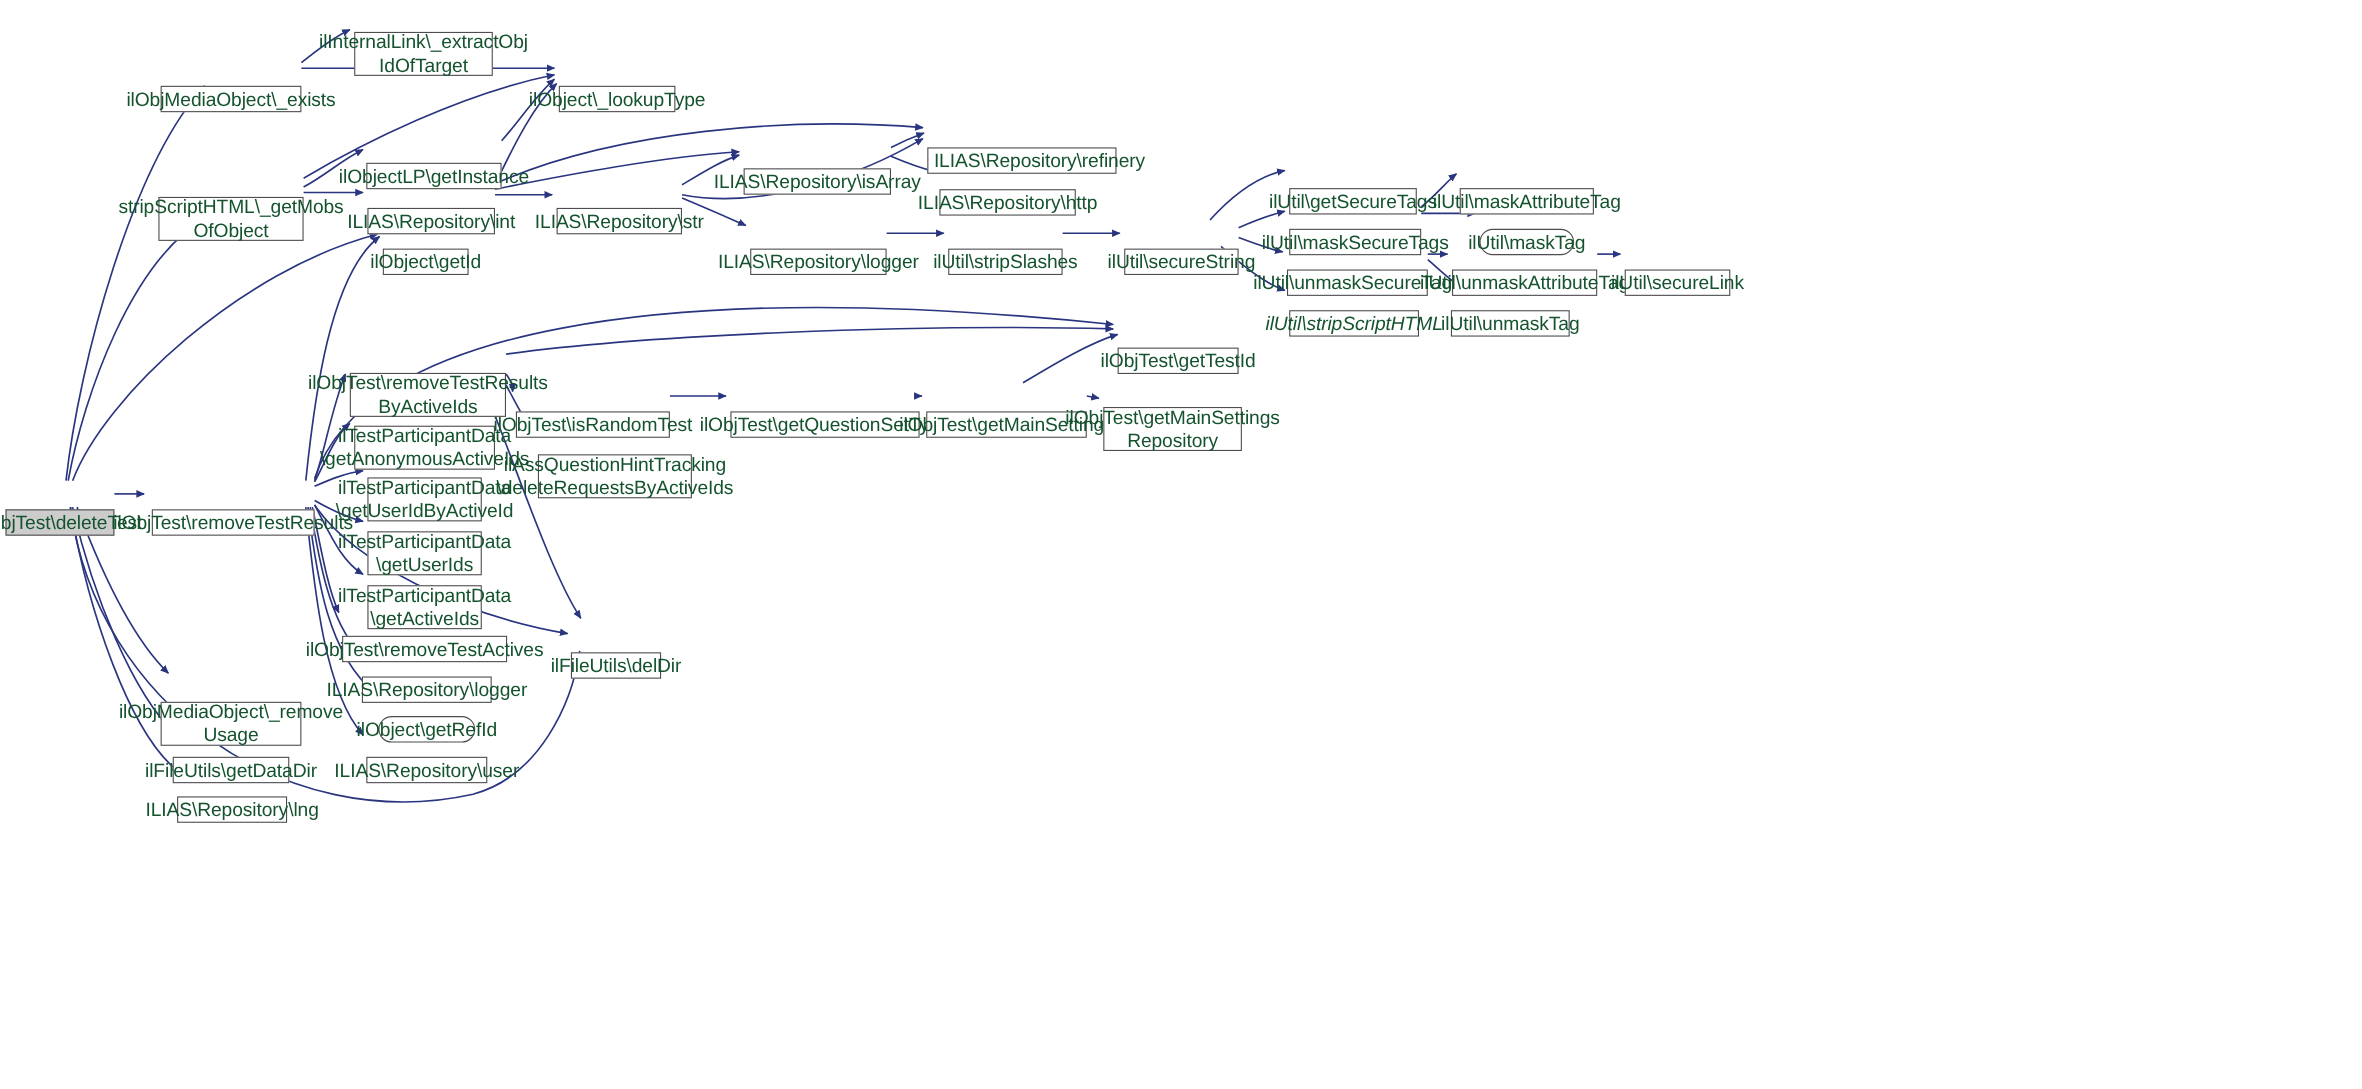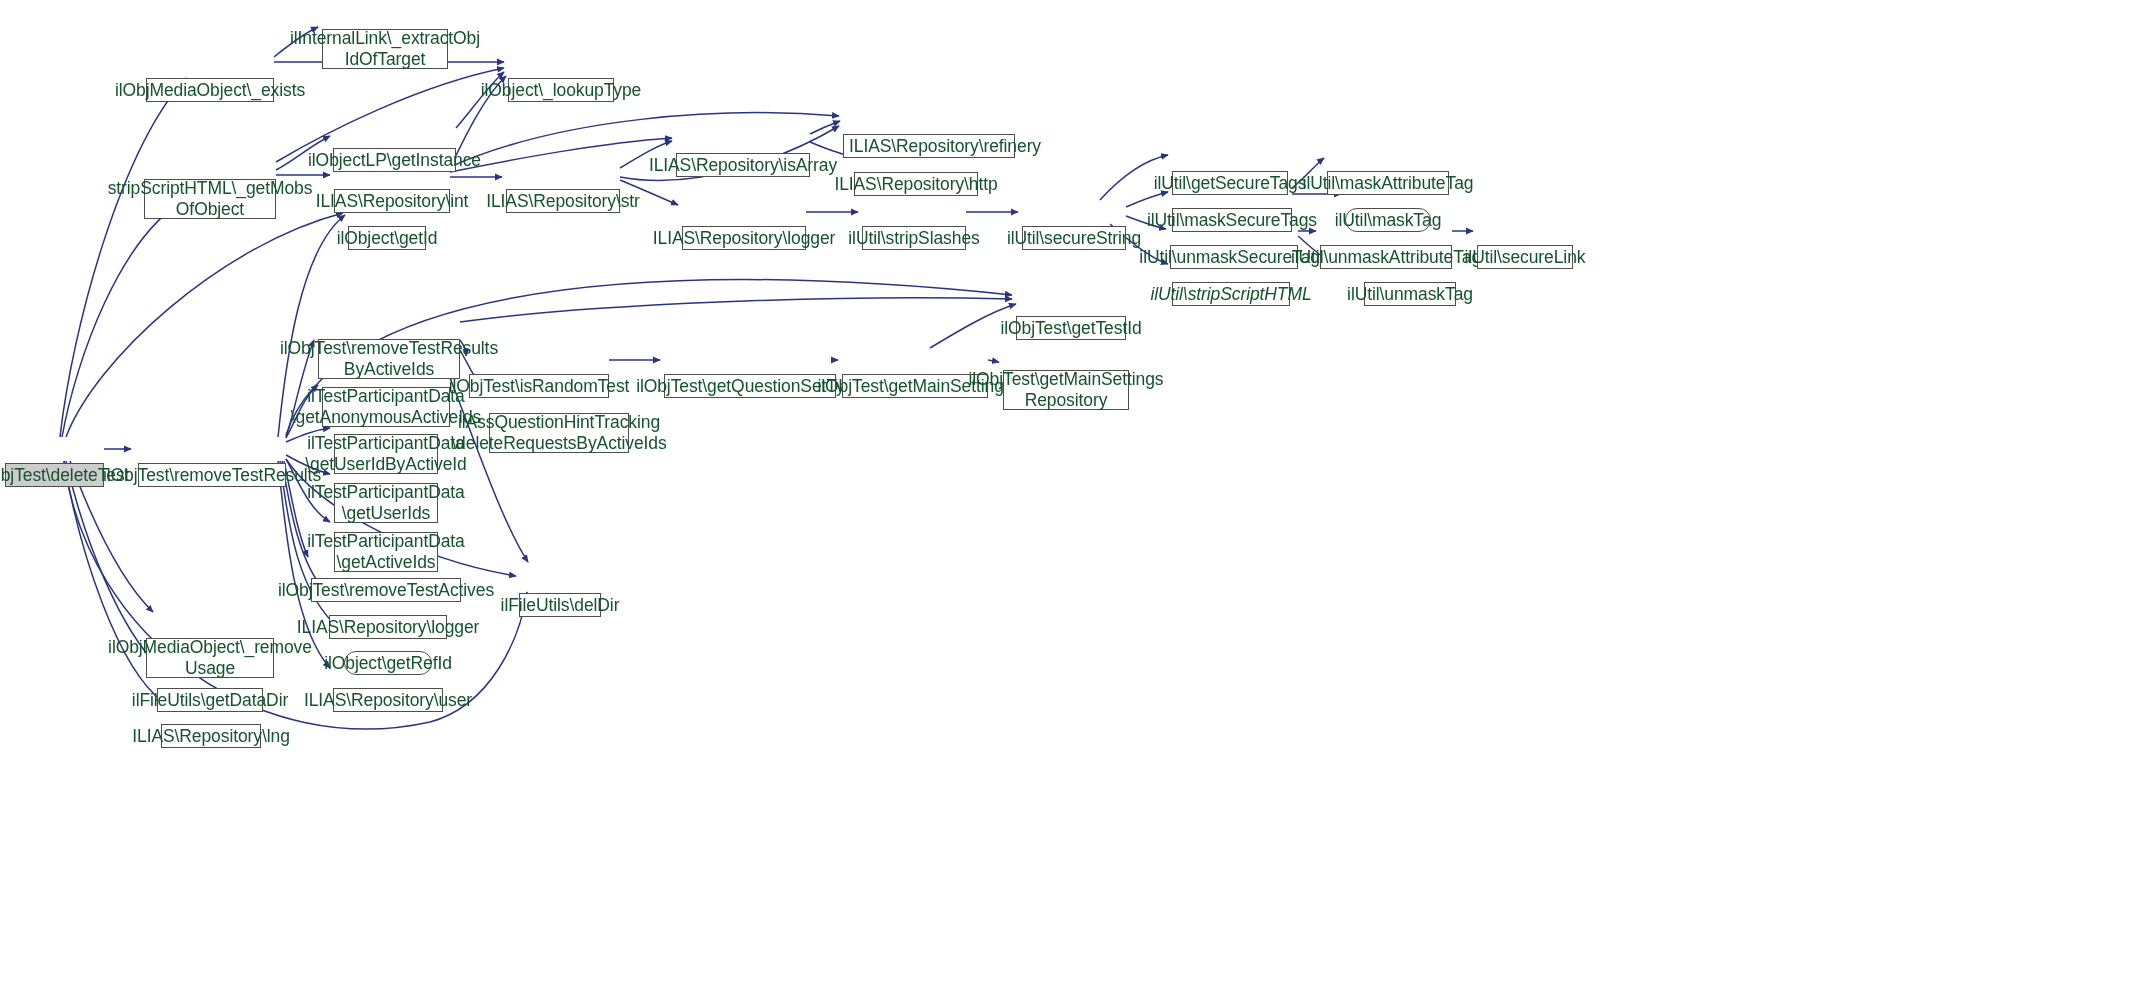--- a/index.html
+++ b/index.html
@@ -134,21 +134,21 @@
       <div class="node" style="left: 854px; top: 146px; width: 124px; height: 24px;">ILIAS\Repository\http</div>
       <div class="node" style="left: 862px; top: 200px; width: 104px; height: 24px;">ilUtil\stripSlashes</div>
       <div class="node" style="left: 1022px; top: 200px; width: 104px; height: 24px;">ilUtil\secureString</div>
       <div class="node" style="left: 1172px; top: 145px; width: 116px; height: 24px;">ilUtil\getSecureTags</div>
       <div class="node" style="left: 1172px; top: 182px; width: 120px; height: 24px;">ilUtil\maskSecureTags</div>
       <div class="node" style="left: 1170px; top: 219px; width: 128px; height: 24px;">ilUtil\unmaskSecureTags</div>
       <div class="node" style="left: 1172px; top: 256px; width: 118px; height: 24px; font-style: italic;">ilUtil\stripScriptHTML</div>
       <div class="node" style="left: 1327px; top: 145px; width: 122px; height: 24px;">ilUtil\maskAttributeTag</div>
       <div class="node" style="left: 1345px; top: 182px; width: 86px; height: 24px; border-radius: 12px;">ilUtil\maskTag</div>
       <div class="node" style="left: 1320px; top: 219px; width: 132px; height: 24px;">ilUtil\unmaskAttributeTag</div>
-      <div class="node" style="left: 1364px; top: 256px; width: 92px; height: 24px;">ilUtil\unmaskTag</div>
+      <div class="node" style="left: 1319px; top: 256px; width: 108px; height: 24px;">ilUtil\unmaskTag</div>
       <div class="node" style="left: 1477px; top: 219px; width: 96px; height: 24px;">ilUtil\secureLink</div>
       <div class="node" style="left: 1016px; top: 290px; width: 110px; height: 24px;">ilObjTest\getTestId</div>
       <div class="node" style="left: 318px; top: 313px; width: 142px; height: 40px;">ilObjTest\removeTestResults
 ByActiveIds</div>
       <div class="node" style="left: 469px; top: 348px; width: 140px; height: 24px;">ilObjTest\isRandomTest</div>
       <div class="node" style="left: 664px; top: 348px; width: 172px; height: 24px;">ilObjTest\getQuestionSetType</div>
       <div class="node" style="left: 842px; top: 348px; width: 146px; height: 24px;">ilObjTest\getMainSettings</div>
       <div class="node" style="left: 1003px; top: 344px; width: 126px; height: 40px;">ilObjTest\getMainSettings
 Repository</div>
       <div class="node" style="left: 489px; top: 387px; width: 140px; height: 40px;">ilAssQuestionHintTracking

